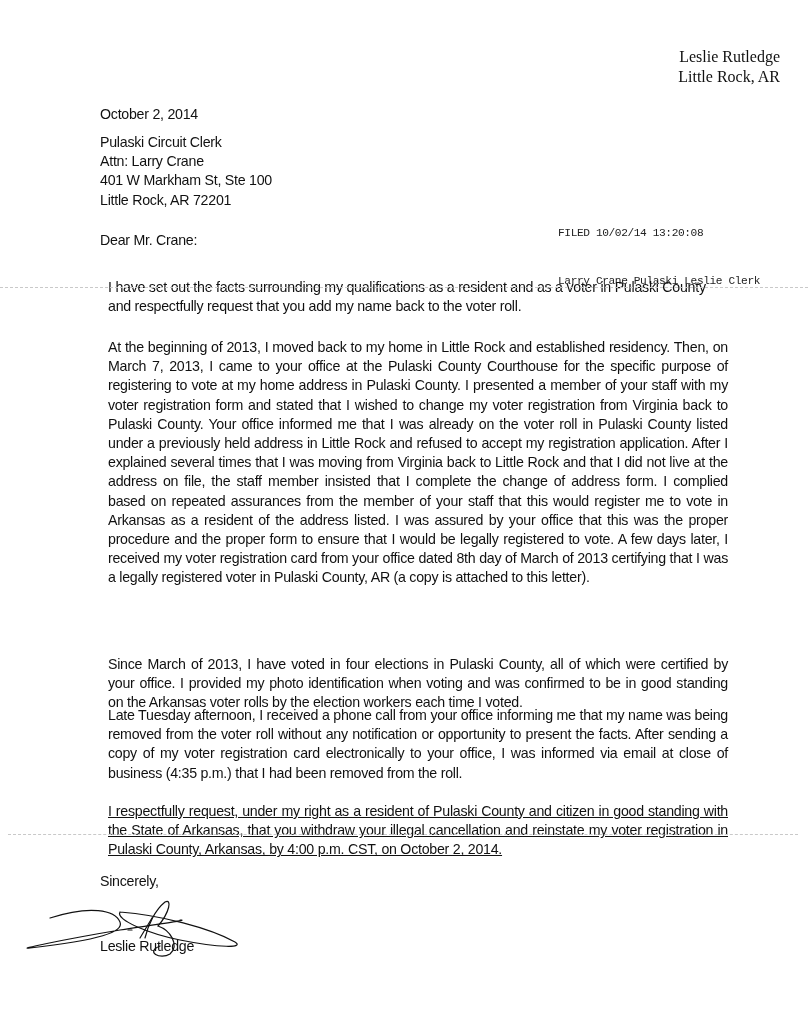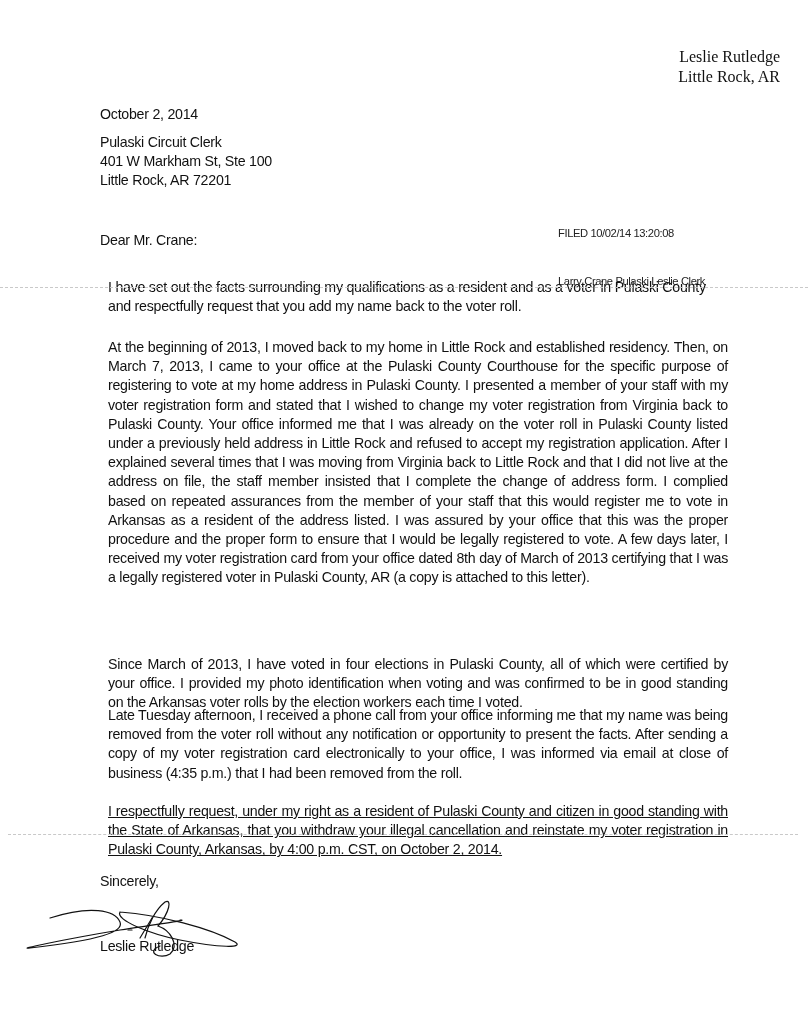--- a/index.html
+++ b/index.html
@@ -13,21 +13,21 @@
   }
   .serif-head {
     position: absolute; right: 56px; top: 47px; text-align: right;
     font-family: "Liberation Serif", serif; font-size: 16px; line-height: 20px; color: #111;
   }
   .block { position: absolute; left: 100px; width: 620px; line-height: 19.2px; letter-spacing: -0.25px; }
   .date { top: 89px; margin-top: 16px; }
   .address { top: 133px; }
   .stamp {
     position: absolute; left: 558px; top: 193px;
-    font-family: Liberation Sans, sans-serif;
+    font-family: Liberation Mono, monospace;
     font-size: 11.2px; line-height: 16px; color: #222; letter-spacing: -0.4px;
     white-space: pre;
   }
   .salutation { top: 231px; }
   .p1 { top: 270px; }
   .p2 { top: 330px; text-align: justify; text-align-last: left; }
   .p3 { top: 647px; text-align: justify; text-align-last: left; }
   .p4 { top: 698px; text-align: justify; text-align-last: left; }
   .p5 { top: 794px; text-align: justify; text-align-last: left; text-decoration: underline; }
   .closing { top: 872px; }
@@ -45,20 +45,21 @@
 
   <div class="serif-head">
     <div>Leslie Rutledge</div>
     <div>Little Rock, AR</div>
   </div>
 
   <div class="block date">October 2, 2014</div>
 
   <div class="block address">
     <div>Pulaski Circuit Clerk</div>
+    <div>Attn: Larry Crane</div>
     <div>401 W Markham St, Ste 100</div>
     <div>Little Rock, AR  72201</div>
   </div>
 
   <div class="stamp">
     <div>FILED 10/02/14 13:20:08</div>
     <div>Larry Crane Pulaski Leslie Clerk</div>
   </div>
 
   <div class="block salutation">Dear Mr. Crane:</div>

